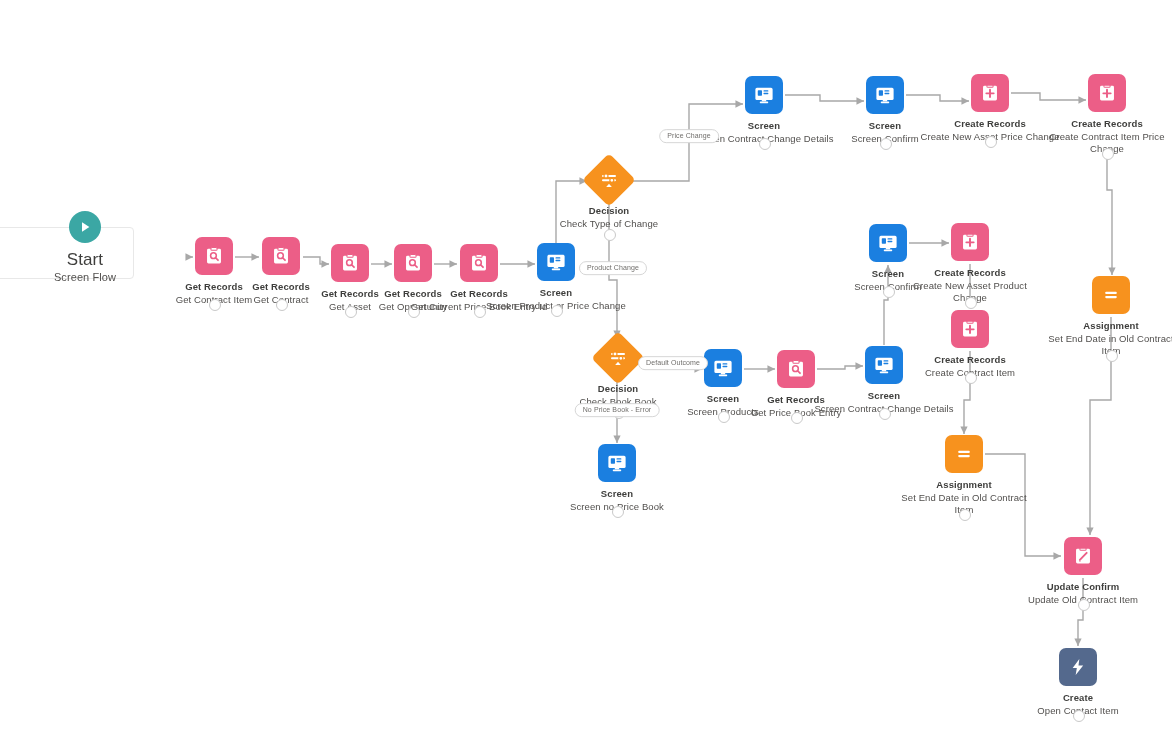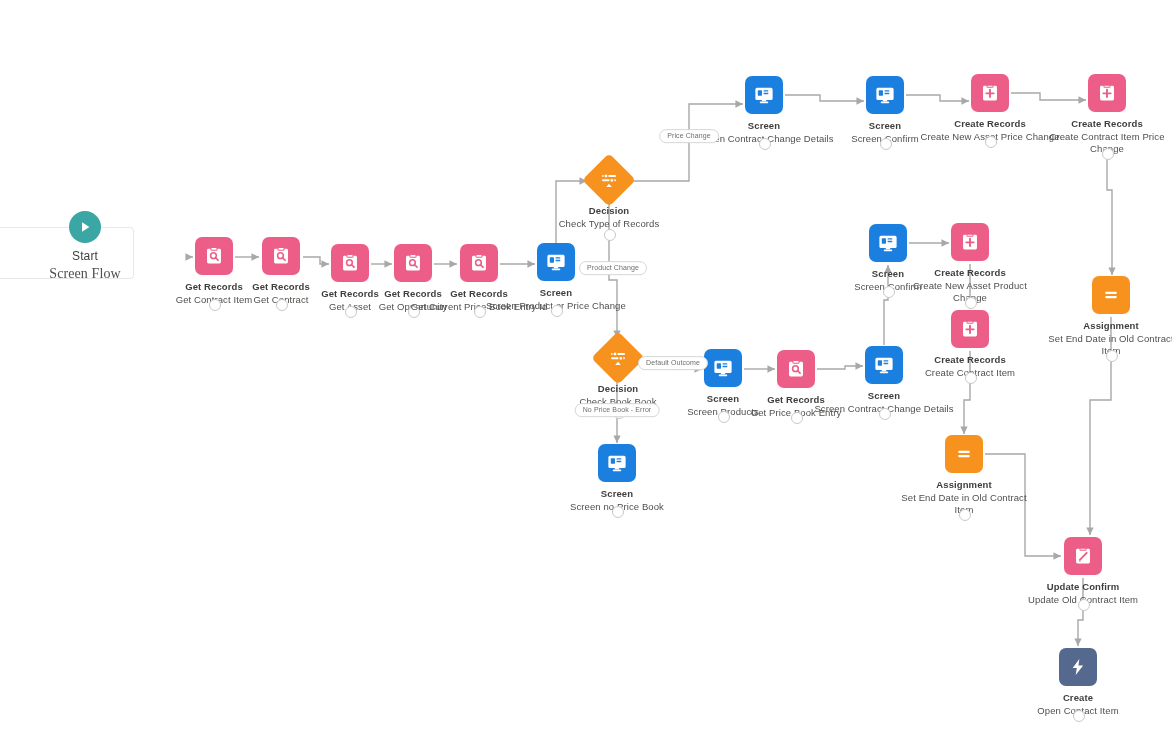--- a/index.html
+++ b/index.html
@@ -94,22 +94,22 @@
   }
   
   .start-card {
     position: absolute;
     box-sizing: border-box;
     border: 1px solid #e8e8e8;
     border-radius: 4px;
     background: #ffffff;
     z-index: 4;
   }
-  .start-node .node-type { font-weight: normal; font-size: 12px; color: #3e3e3c;}
-  .start-node .node-label { font-size: 14px; font-family: Liberation Serif, serif; }
+  .start-node .node-type { font-weight: normal; font-size: 17px; color: #3e3e3c;}
+  .start-node .node-label { font-size: 11px; }
   
   .pill {
     position: absolute;
     transform: translate(-50%, -50%);
     background: #ffffff;
     border: 1px solid #d6d6d6;
     border-radius: 10px;
     padding: 2px 7px 2px 7px;
     font-size: 7px;
     color: #706e6b;
@@ -300,21 +300,21 @@
               <rect x="3.6" y="6.0" width="16.8" height="2.4" rx="1.2" fill="#ffffff"></rect>
               <rect x="3.6" y="11.2" width="16.8" height="2.4" rx="1.2" fill="#ffffff"></rect>
               <circle cx="8.4" cy="7.2" r="2.4" fill="#ffffff" stroke="#F7921E" stroke-width="1.4"></circle>
               <circle cx="15.4" cy="12.4" r="2.4" fill="#ffffff" stroke="#F7921E" stroke-width="1.4"></circle>
               <path d="M12 16.4 L15.4 20.4 L8.6 20.4 Z" fill="#ffffff"></path>
             </svg>
           </span>
         </div>
         <span class="nub" style="bottom: -11px;"></span>
         <div class="node-type">Decision</div>
-        <div class="node-label">Check Type of Records</div>
+        <div class="node-label">Check Type of Change</div>
       </div>
       <div class="node" style="left: 764px; top: 76px;">
         <div class="node-icon" style="background: rgb(27, 127, 224);">
           <span class="glyph-wrap">
             <svg width="22" height="22" viewBox="0 0 24 24" aria-hidden="true">
               <rect x="2.6" y="4.2" width="18.8" height="13.2" rx="1.7" fill="#ffffff"></rect>
               <rect x="5.2" y="6.8" width="4.6" height="6" rx="0.7" fill="#1B7FE0"></rect>
               <rect x="11.4" y="6.8" width="5.4" height="1.5" rx="0.7" fill="#1B7FE0"></rect>
               <rect x="11.4" y="9.6" width="5.4" height="1.5" rx="0.7" fill="#1B7FE0"></rect>
               <rect x="9.6" y="17.4" width="4.8" height="1.5" fill="#ffffff"></rect>

